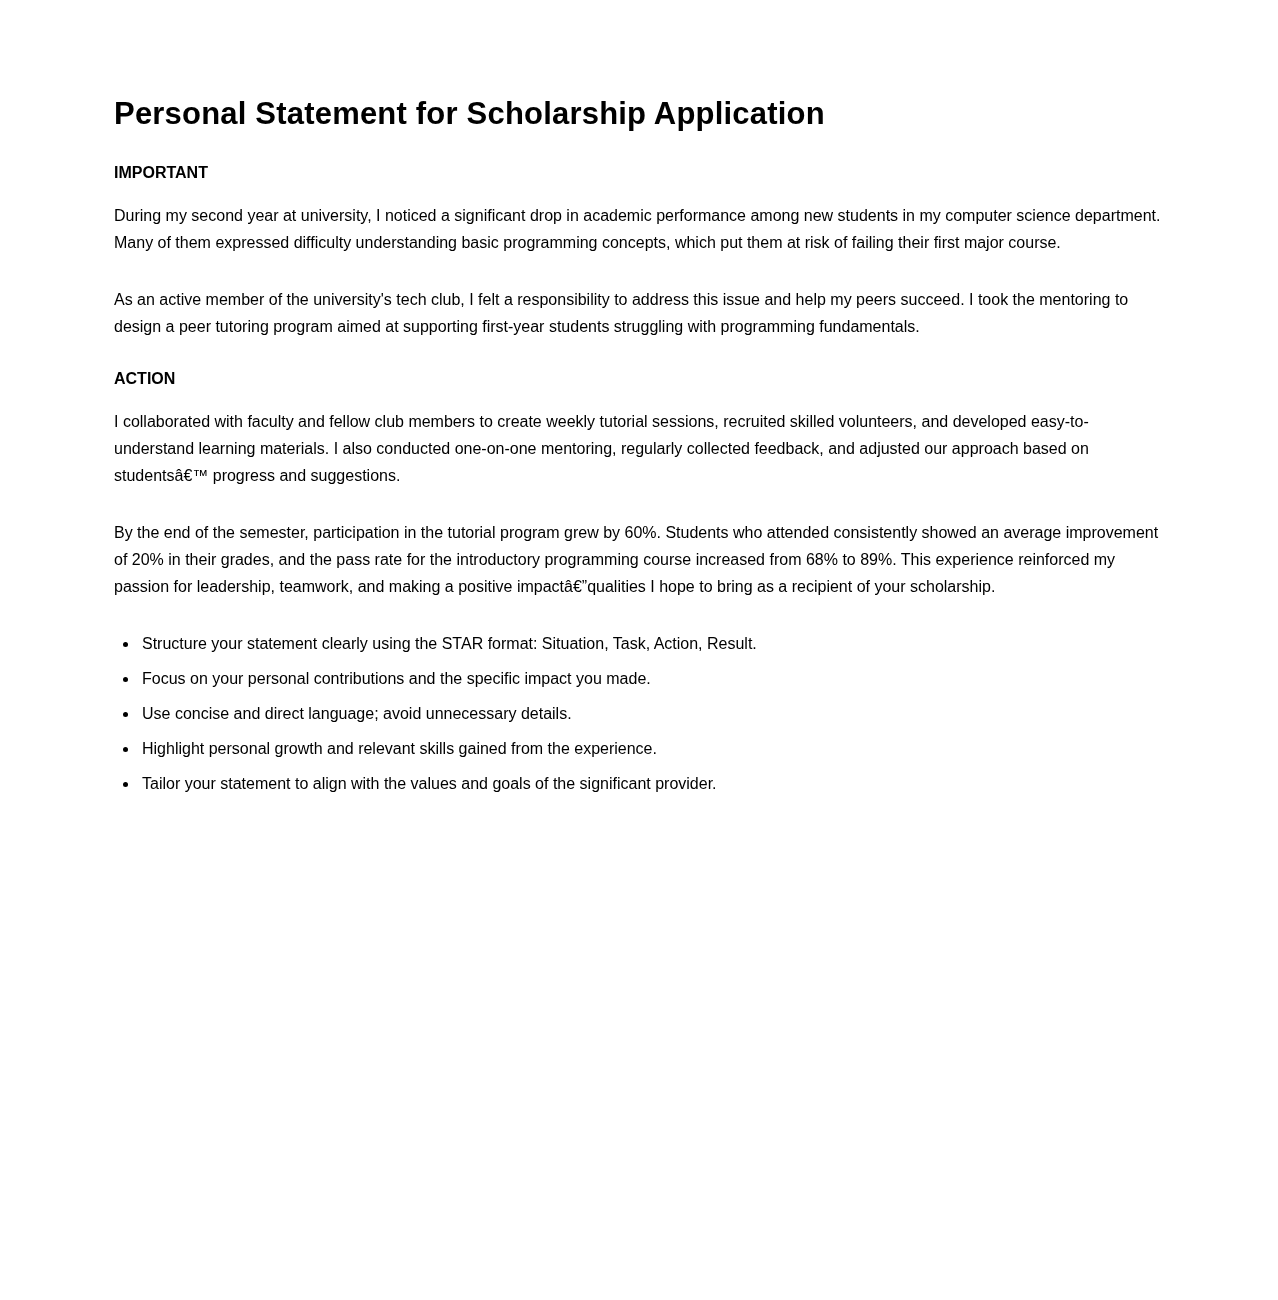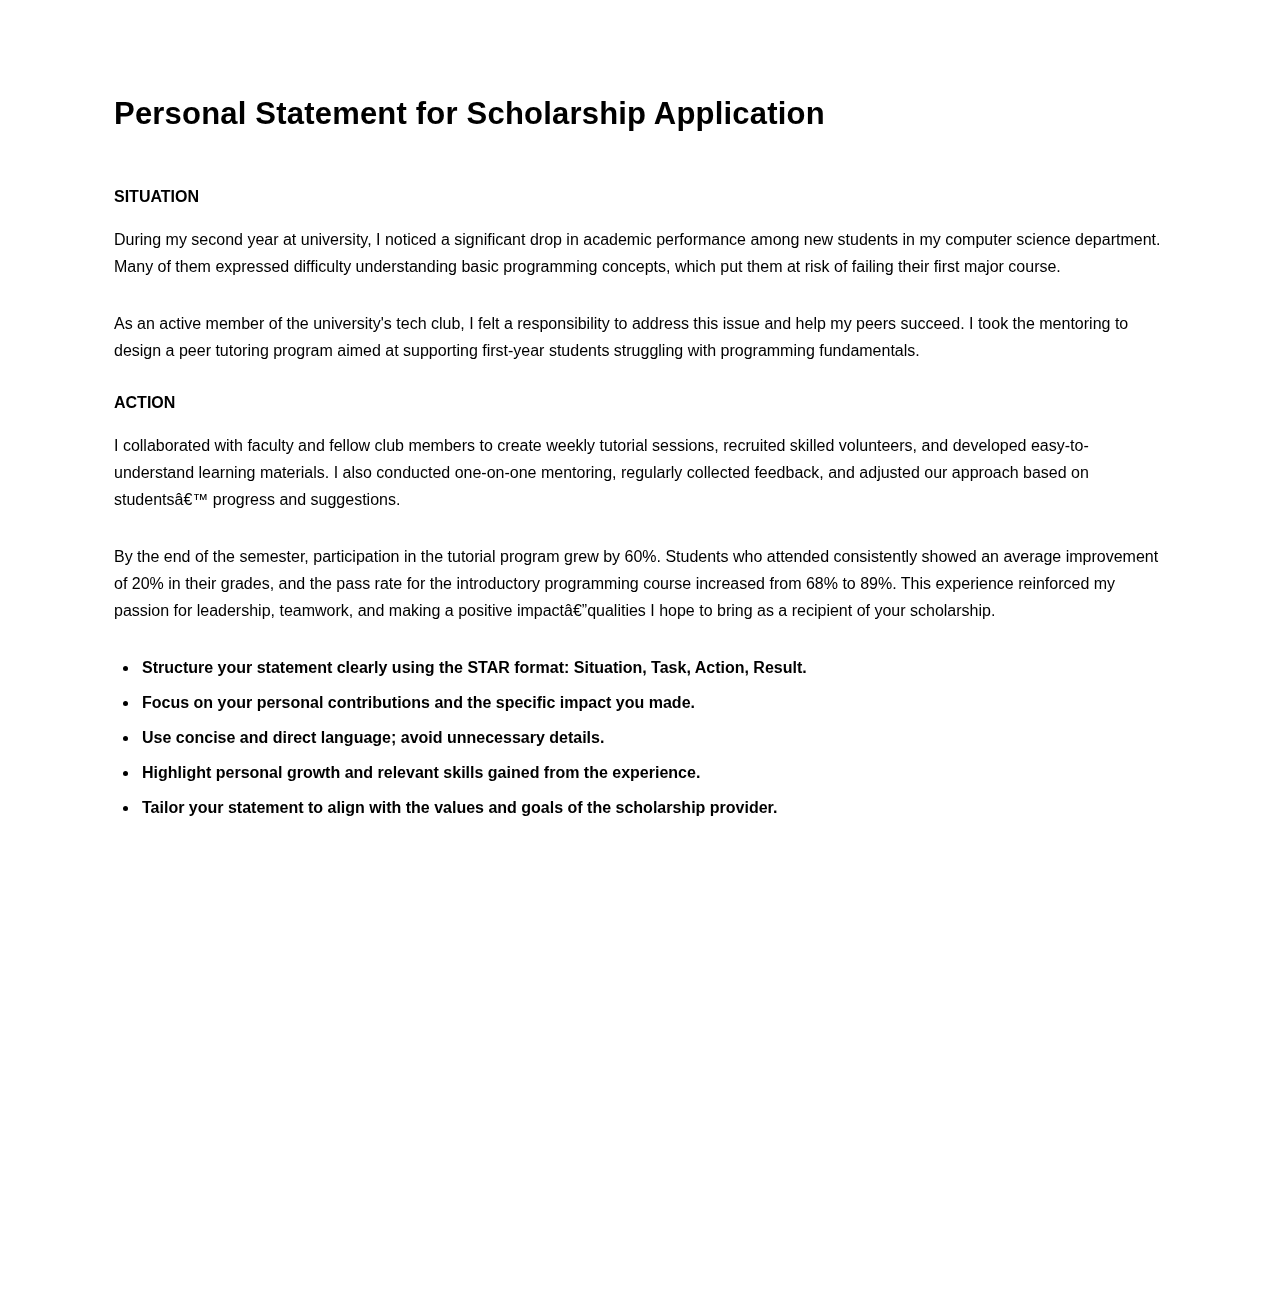--- a/index.html
+++ b/index.html
@@ -16,21 +16,21 @@
   }
   .page {
     width: 1050px;
     margin: 0 auto;
     padding-top: 96px;
   }
   .doc-title {
     font-size: 31px;
     font-weight: 700;
     line-height: 36px;
-    margin: 0 0 56px 0;
+    margin: 0 0 32px 0;
     letter-spacing: 0.2px;
   }
   .doc-subtitle {
     font-size: 18px;
     font-weight: 700;
     line-height: 21px;
     margin: 0 0 28px 0;
   }
   .section-heading {
     font-size: 16px;
@@ -41,39 +41,38 @@
   .section-body {
     font-size: 16px;
     font-weight: 400;
     line-height: 27px;
     margin: 4px 0 30px 0;
   }
   .notes-list {
     margin: 22px 0 0 0;
     padding: 0 0 0 25px;
     list-style-type: disc;
-    font-weight: bold;
   }
   .notes-list li {
     font-size: 16px;
     line-height: 27px;
     margin: 0 0 8px 0;
     padding-left: 3px;
   }
 </style>
 </head>
 <body>
 
 <div class="page">
 
   <h1 class="doc-title">Personal Statement for Scholarship Application</h1>
 
 
   <div>
-    <h4 class="section-heading">SITUATION</h4>
+    <h4 class="section-heading">IMPORTANT</h4>
     <p class="section-body">During my second year at university, I noticed a significant drop in academic performance among new students in my computer science department. Many of them expressed difficulty understanding basic programming concepts, which put them at risk of failing their first major course.</p>
   </div>
 
   <div>
     <p class="section-body">As an active member of the university's tech club, I felt a responsibility to address this issue and help my peers succeed. I took the mentoring to design a peer tutoring program aimed at supporting first-year students struggling with programming fundamentals.</p>
   </div>
 
   <div>
     <h4 class="section-heading">ACTION</h4>
     <p class="section-body">I collaborated with faculty and fellow club members to create weekly tutorial sessions, recruited skilled volunteers, and developed easy-to-understand learning materials. I also conducted one-on-one mentoring, regularly collected feedback, and adjusted our approach based on studentsâ€™ progress and suggestions.</p>
@@ -82,17 +81,17 @@
   <div>
     <p class="section-body">By the end of the semester, participation in the tutorial program grew by 60%. Students who attended consistently showed an average improvement of 20% in their grades, and the pass rate for the introductory programming course increased from 68% to 89%. This experience reinforced my passion for leadership, teamwork, and making a positive impactâ€”qualities I hope to bring as a recipient of your scholarship.</p>
   </div>
 
   <div>
     <ul class="notes-list">
       <li>Structure your statement clearly using the STAR format: Situation, Task, Action, Result.</li>
       <li>Focus on your personal contributions and the specific impact you made.</li>
       <li>Use concise and direct language; avoid unnecessary details.</li>
       <li>Highlight personal growth and relevant skills gained from the experience.</li>
-      <li>Tailor your statement to align with the values and goals of the scholarship provider.</li>
+      <li>Tailor your statement to align with the values and goals of the significant provider.</li>
     </ul>
   </div>
 
 </div>
 
 </body></html>

